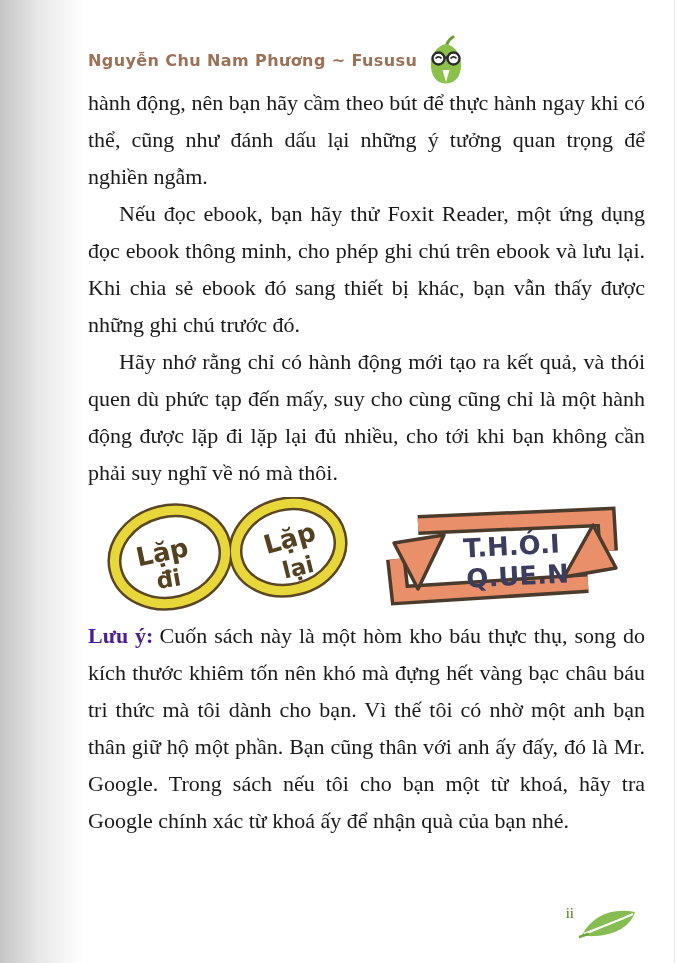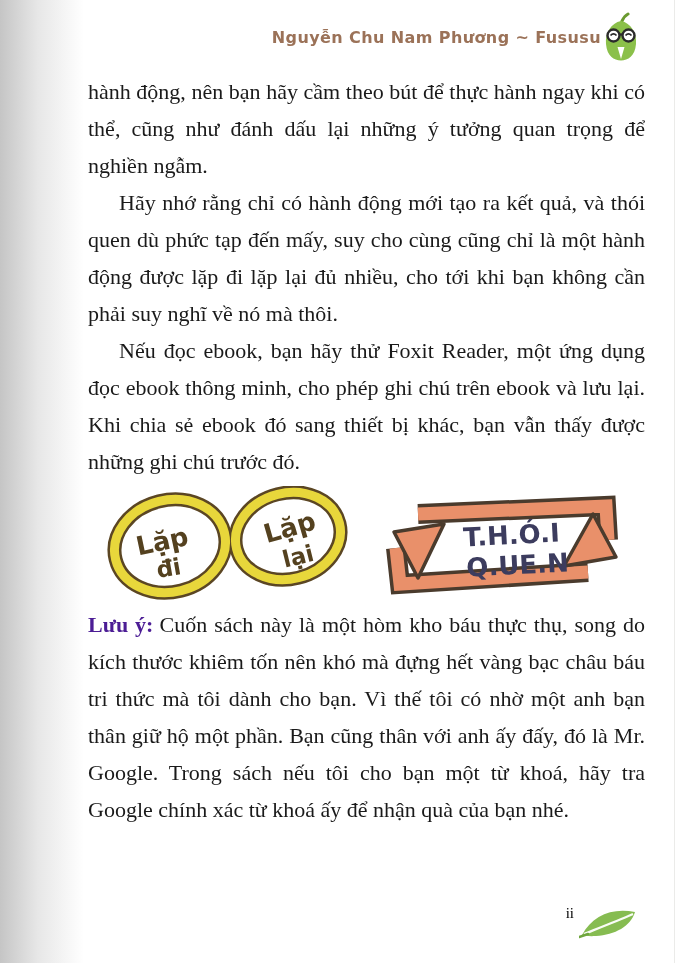--- a/index.html
+++ b/index.html
@@ -19,36 +19,36 @@
     pointer-events: none;
   }
   .right-edge-line {
     position: absolute;
     right: 6px; top: 0;
     width: 1px; height: 100%;
     background: #ebebe9;
   }
   .page-header {
     position: absolute;
-    top: 12px; left: 88px; right: 40px;
+    top: 35px; left: 88px; right: 40px;
     display: flex;
-    justify-content: flex-end;
     align-items: center;
+    gap: 9px;
   }
   .author-header {
     color: #9b7258;
     font-family: "DejaVu Sans", sans-serif;
     font-size: 16px;
     font-weight: bold;
     letter-spacing: 0.4px;
     white-space: nowrap;
   }
   .body-text {
     position: absolute;
-    top: 73px; left: 88px;
+    top: 84px; left: 88px;
     width: 557px;
     font-size: 22px;
     line-height: 37px;
     color: #1a1a1a;
     text-align: justify;
   }
   .body-text p { margin: 0; }
   .body-text p.ind { text-indent: 31px; }
   .note-label {
     color: #4c1d95;
@@ -67,21 +67,21 @@
     font-weight: bold;
   }
   .page-footer {
     position: absolute;
     right: 42px; bottom: 22px;
     display: flex;
     align-items: flex-start;
     gap: 5px;
   }
   .page-number {
-    color: #000000;
+    color: #4d7c0f;
     font-size: 15px;
     margin-top: 2px;
     font-family: "Liberation Serif", serif;
   }
 </style>
 </head>
 <body>
 
 <div class="page">
 
@@ -97,22 +97,22 @@
       <circle cx="12.5" cy="23.5" r="6" fill="#ffffff" stroke="#2b2b2b" stroke-width="2.4"></circle>
       <circle cx="27.5" cy="23.5" r="6" fill="#ffffff" stroke="#2b2b2b" stroke-width="2.4"></circle>
       <line x1="18.5" y1="22.5" x2="21.5" y2="22.5" stroke="#2b2b2b" stroke-width="2.2"></line>
       <path d="M9.5,23.5 q3,-3.4 6,0" fill="none" stroke="#2b2b2b" stroke-width="1.8"></path>
       <path d="M24.5,23.5 q3,-3.4 6,0" fill="none" stroke="#2b2b2b" stroke-width="1.8"></path>
     </svg>
   </div>
 
   <div class="body-text">
     <p>hành động, nên bạn hãy cầm theo bút để thực hành ngay khi có thể, cũng như đánh dấu lại những ý tưởng quan trọng để nghiền ngẫm.</p>
+    <p class="ind">Nếu đọc ebook, bạn hãy thử Foxit Reader, một ứng dụng đọc ebook thông minh, cho phép ghi chú trên ebook và lưu lại. Khi chia sẻ ebook đó sang thiết bị khác, bạn vẫn thấy được những ghi chú trước đó.</p>
     <p class="ind">Hãy nhớ rằng chỉ có hành động mới tạo ra kết quả, và thói quen dù phức tạp đến mấy, suy cho cùng cũng chỉ là một hành động được lặp đi lặp lại đủ nhiều, cho tới khi bạn không cần phải suy nghĩ về nó mà thôi.</p>
-    <p class="ind">Nếu đọc ebook, bạn hãy thử Foxit Reader, một ứng dụng đọc ebook thông minh, cho phép ghi chú trên ebook và lưu lại. Khi chia sẻ ebook đó sang thiết bị khác, bạn vẫn thấy được những ghi chú trước đó.</p>
 
     <div class="doodle-row">
       <svg width="252" height="114" viewBox="0 0 252 114">
         <g fill="none">
           <ellipse cx="66" cy="60" rx="56" ry="46" transform="rotate(-14 66 60)" stroke="#5b4623" stroke-width="14"></ellipse>
           <ellipse cx="184" cy="50" rx="53" ry="43" transform="rotate(-14 184 50)" stroke="#5b4623" stroke-width="14"></ellipse>
           <ellipse cx="66" cy="60" rx="56" ry="46" transform="rotate(-14 66 60)" stroke="#e8d73b" stroke-width="9"></ellipse>
           <ellipse cx="184" cy="50" rx="53" ry="43" transform="rotate(-14 184 50)" stroke="#e8d73b" stroke-width="9"></ellipse>
         </g>
         <text class="doodle-text" x="60" y="64" font-size="26" fill="#54411f" text-anchor="middle" transform="rotate(-12 60 64)">Lặp</text>

